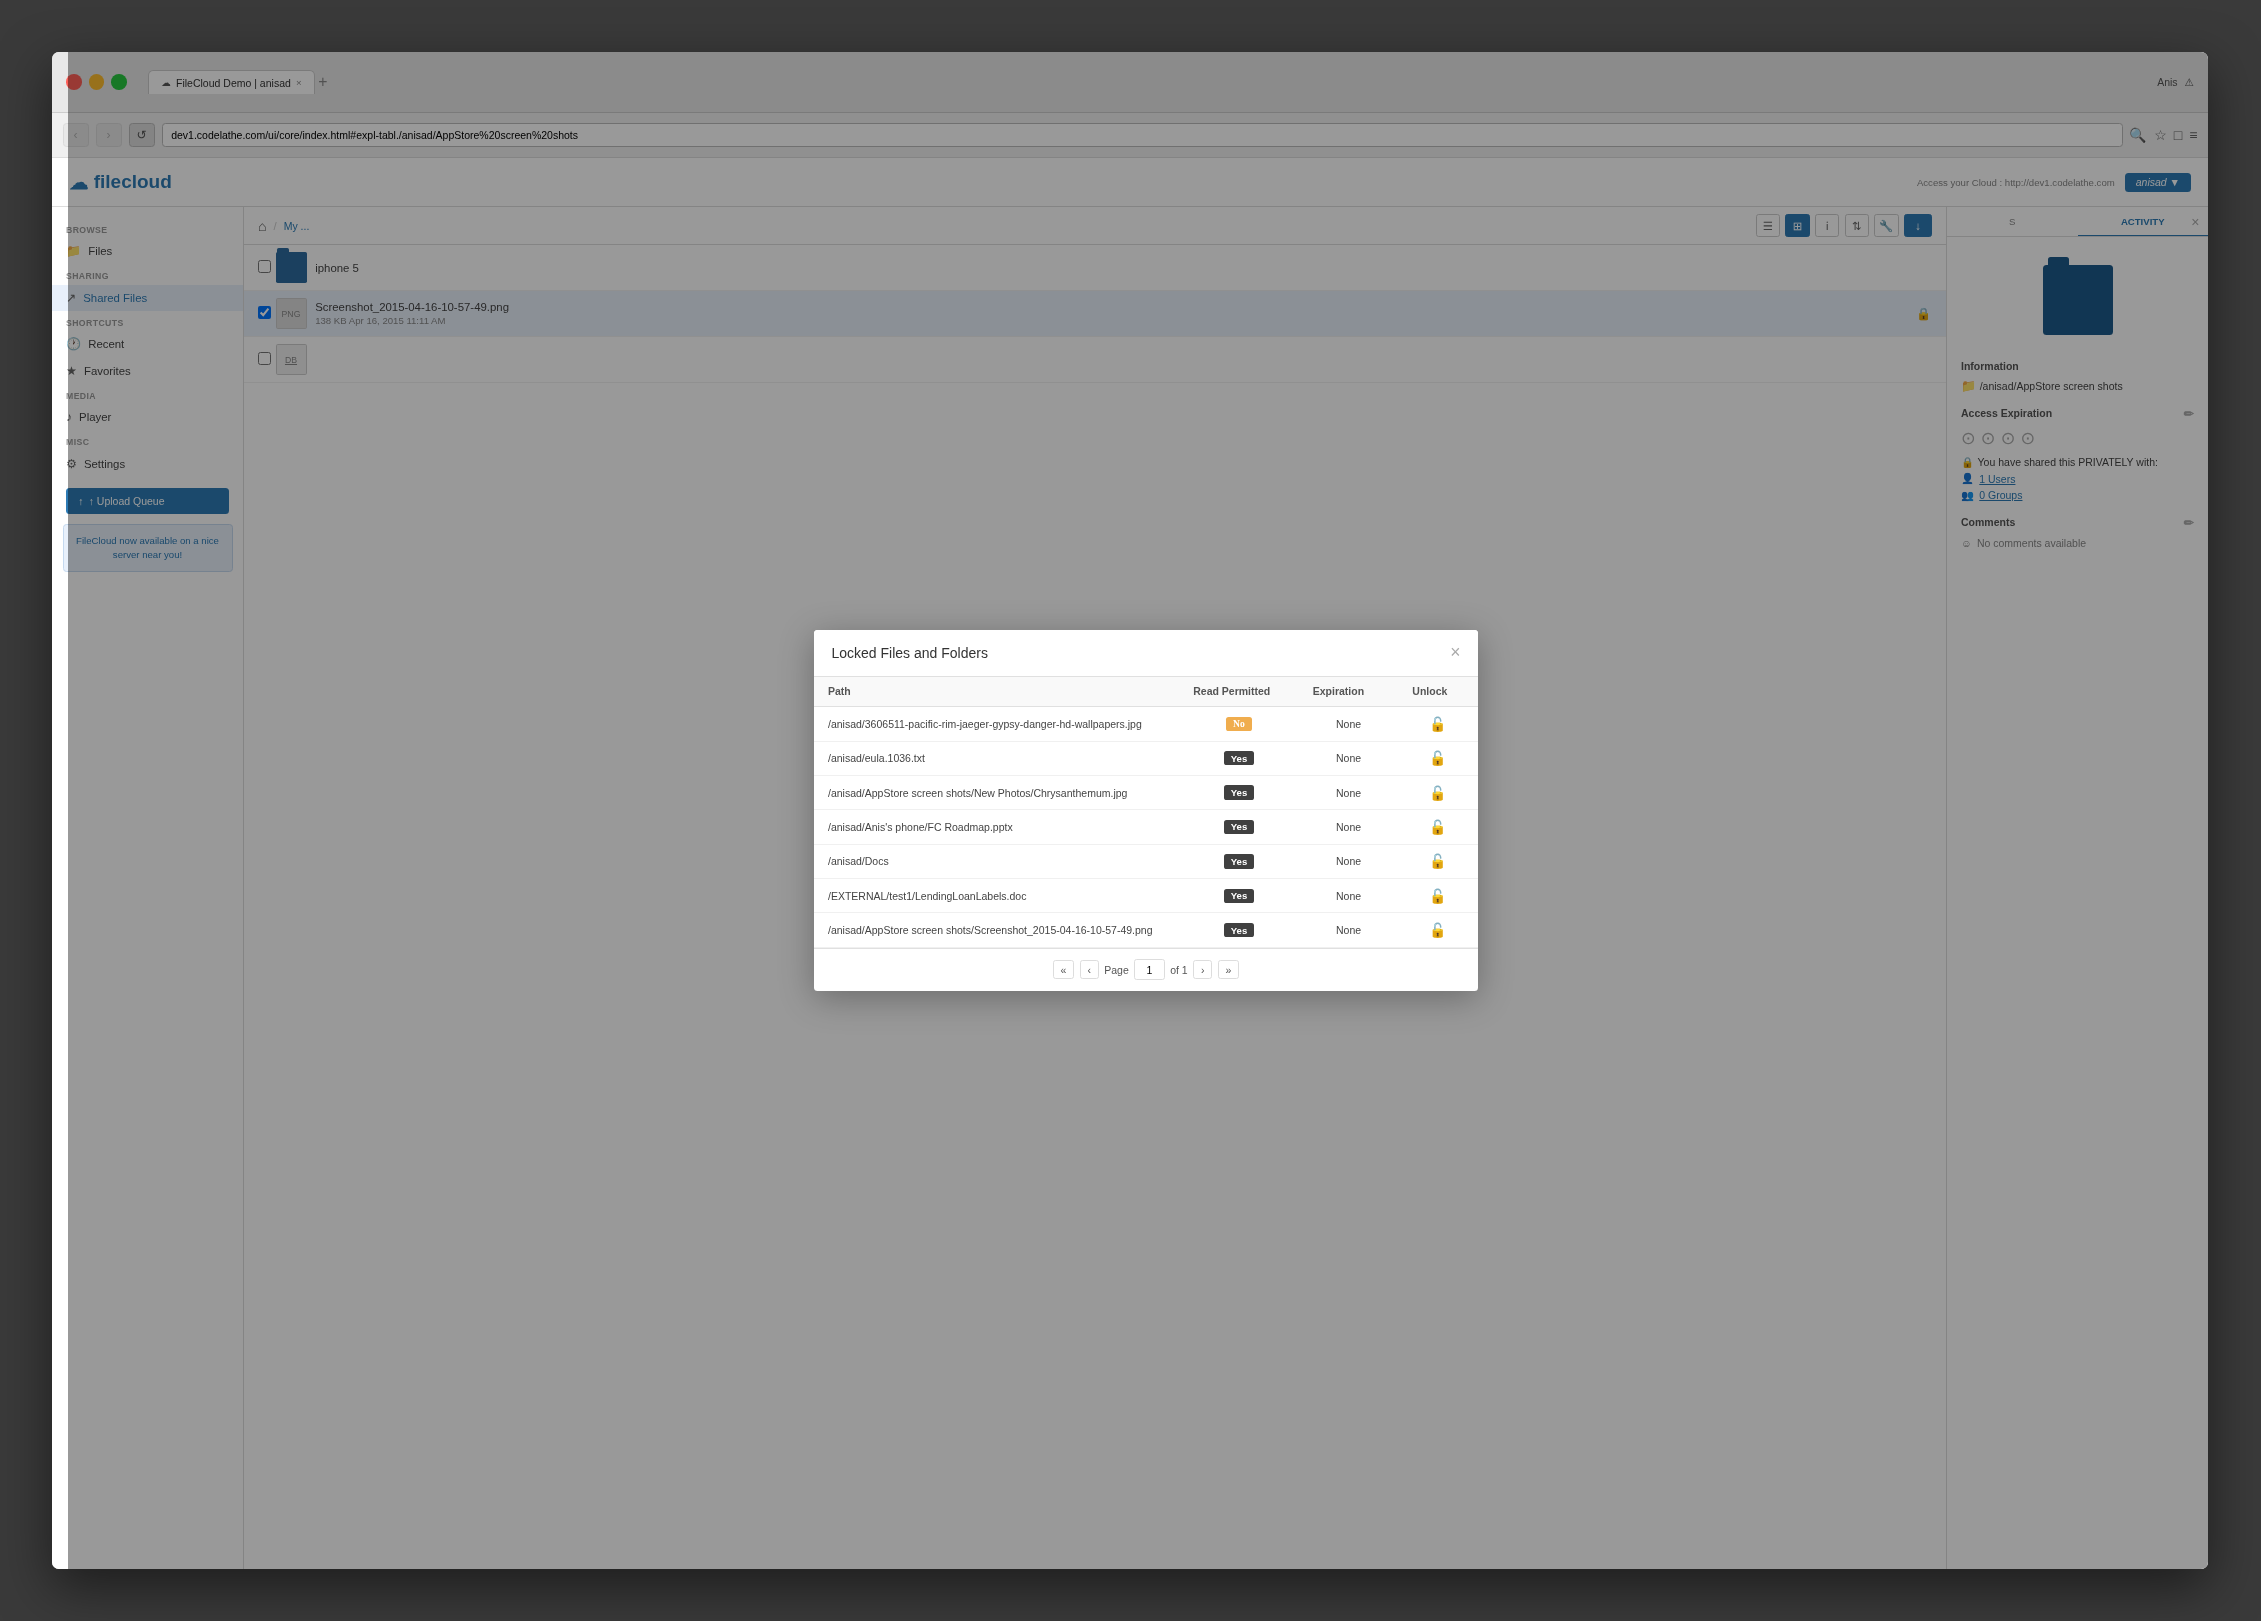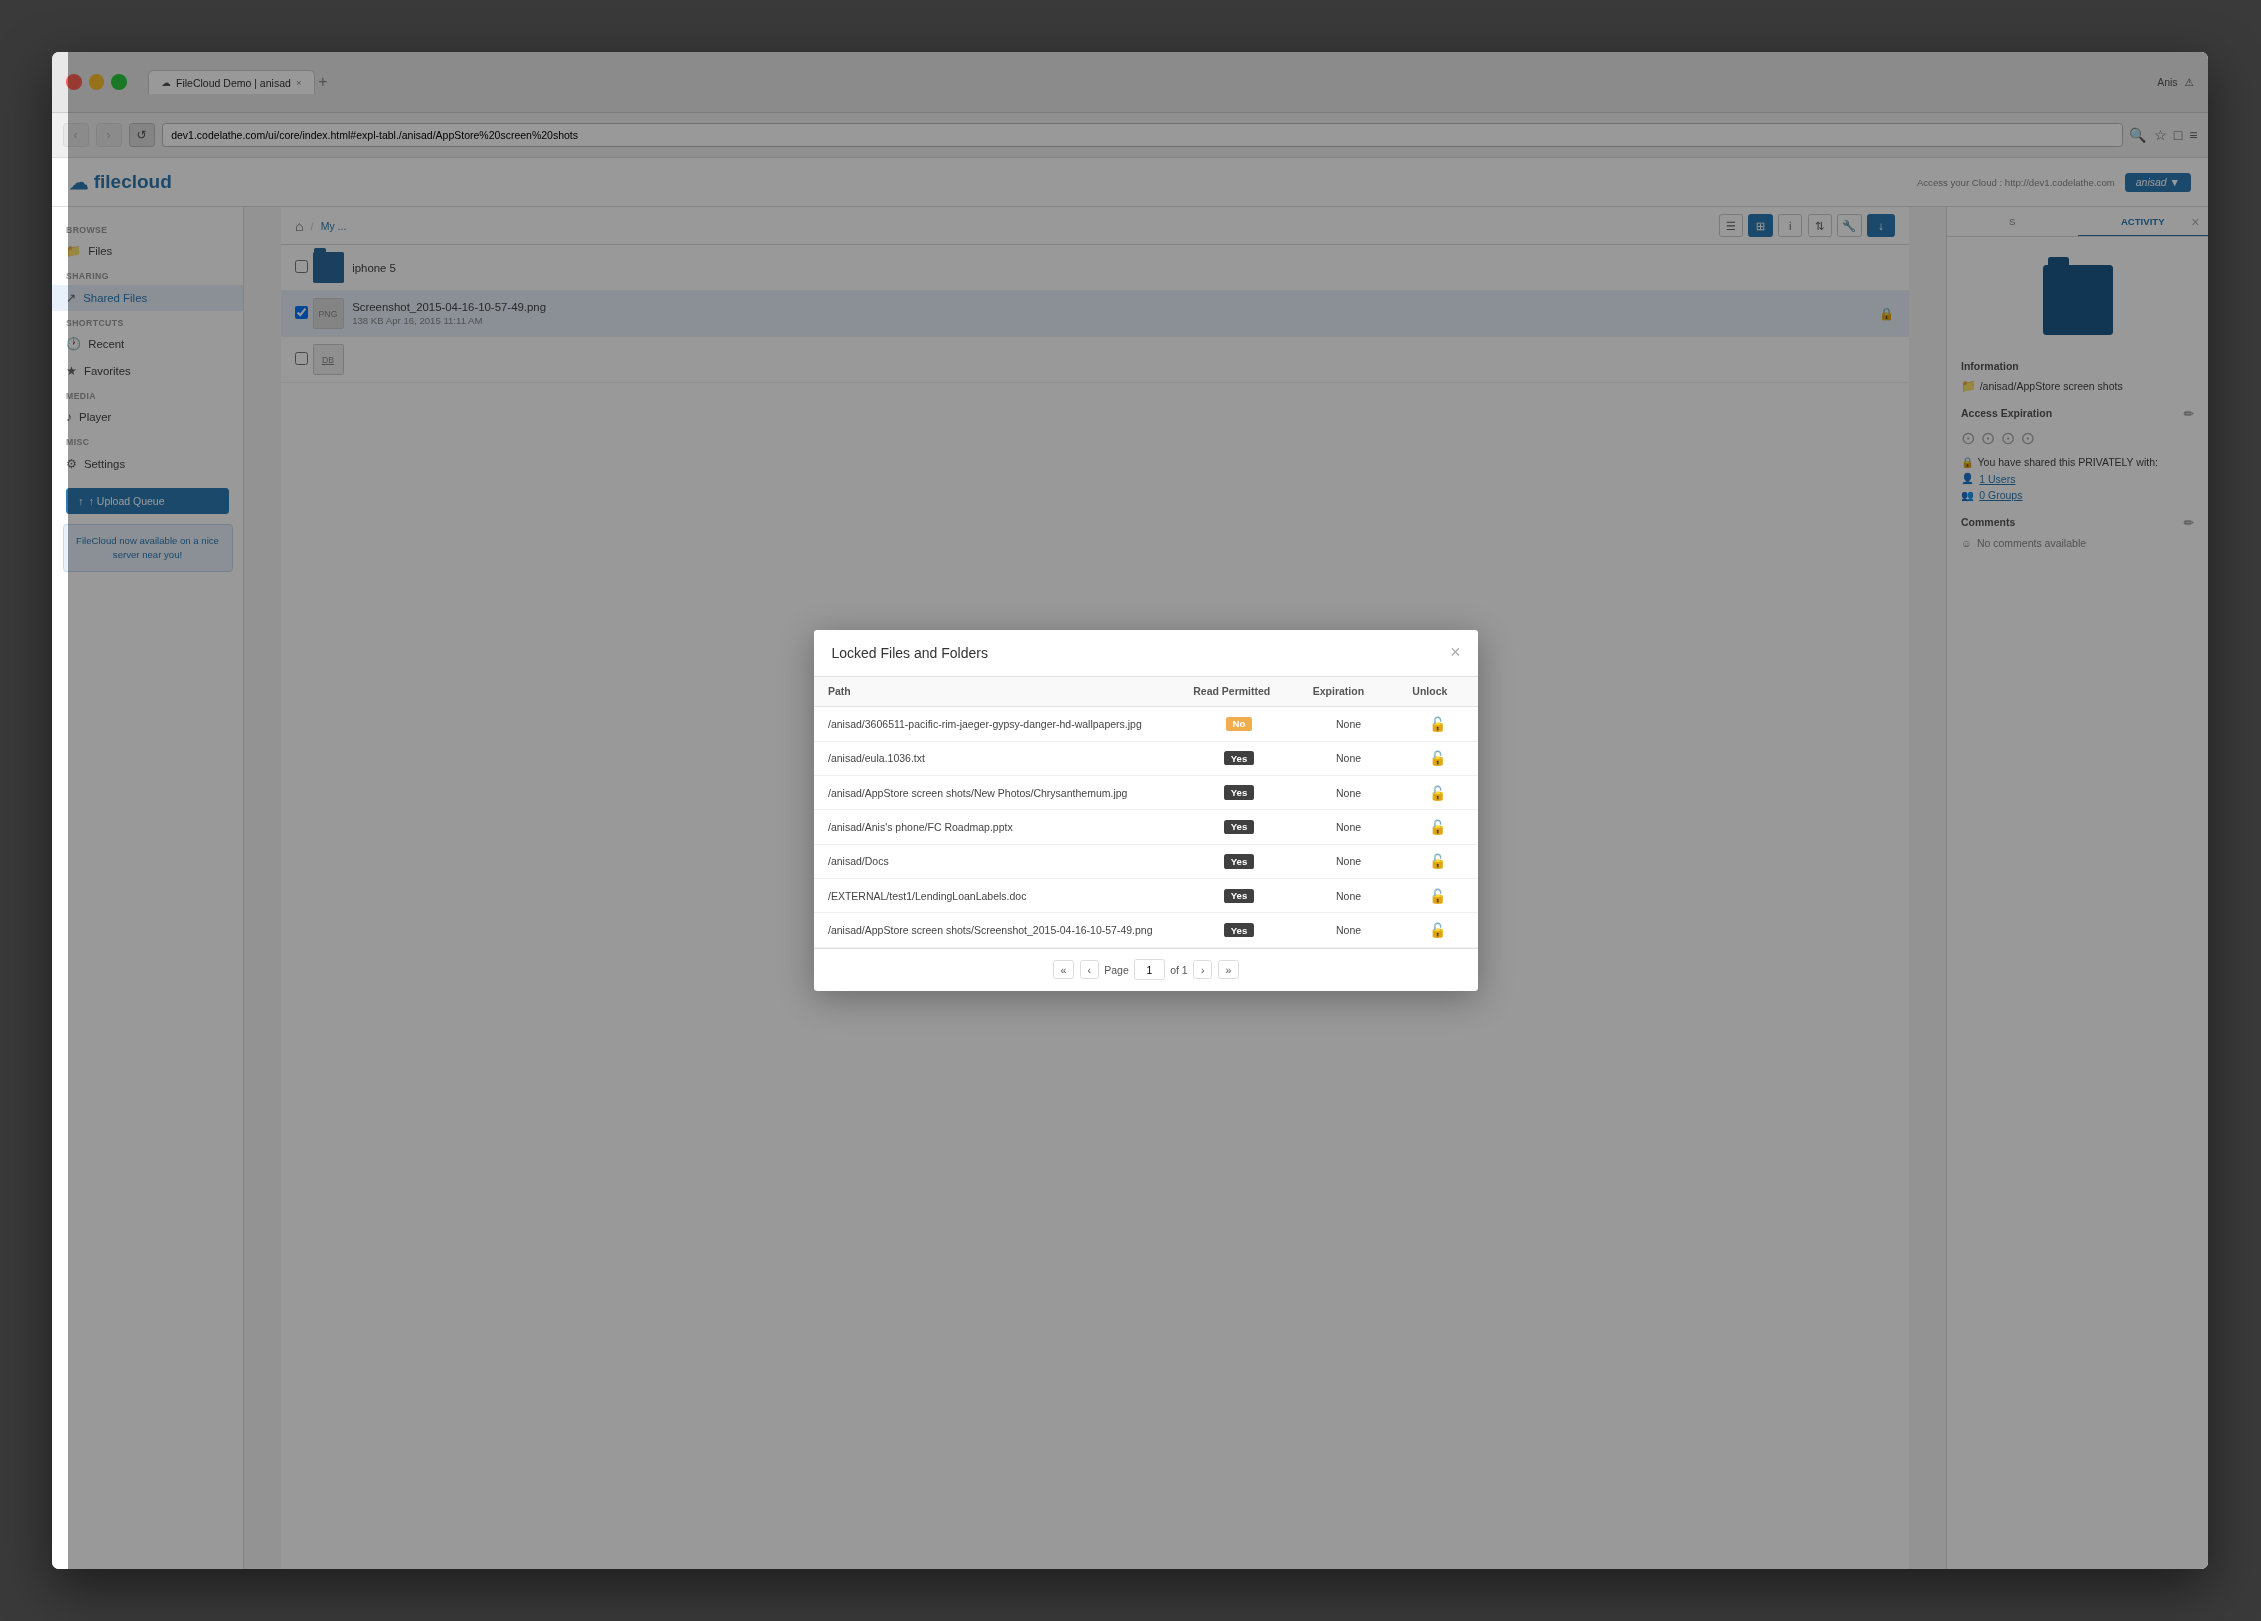--- a/index.html
+++ b/index.html
@@ -129,21 +129,20 @@
       border-radius: 3.5px;
       font-size: 10.5px;
       cursor: pointer;
       font-style: italic;
     }
 
     .main-layout {
       display: flex;
       flex: 1;
       overflow: hidden;
-      gap: 37px;
     }
 
     
     .sidebar {
       width: 192px;
       background: white;
       border-right: 0.9px solid #ddd;
       padding: 10.5px 0;
       flex-shrink: 0;
       overflow-y: auto;
@@ -389,21 +388,21 @@
     }
     .badge {
       display: inline-block;
       padding: 1.7px 7px;
       border-radius: 2.6px;
       font-size: 9.6px;
       font-weight: bold;
       color: white;
     }
     .badge-yes { background: #404040; }
-    .badge-no { background: #f0ad4e; }
+    .badge-no { background: #f0ad4e; font-family: Liberation Serif, serif; }
 
     .unlock-icon { color: #bbb; font-size: 14px; cursor: pointer; }
 
     .modal-footer {
       padding: 10.5px 14px;
       border-top: 0.9px solid #e0e0e0;
       display: flex;
       align-items: center;
       justify-content: center;
       gap: 5.2px;

